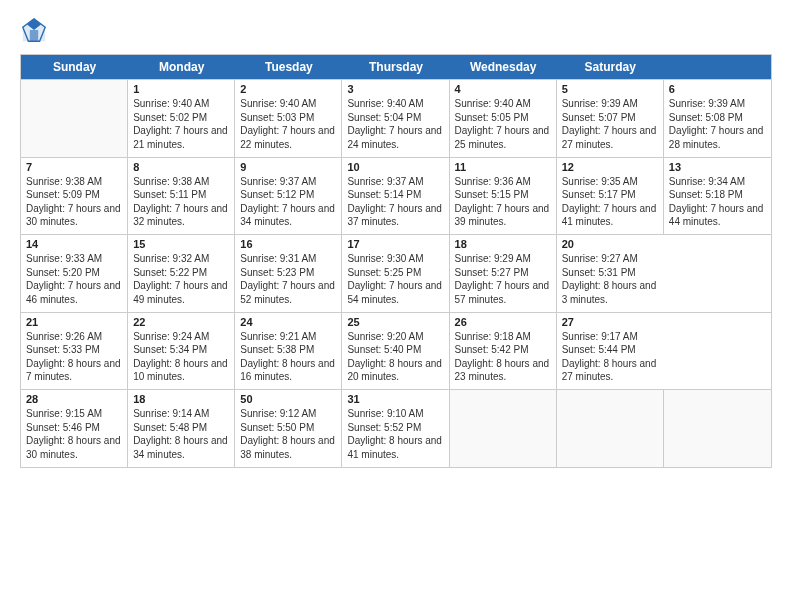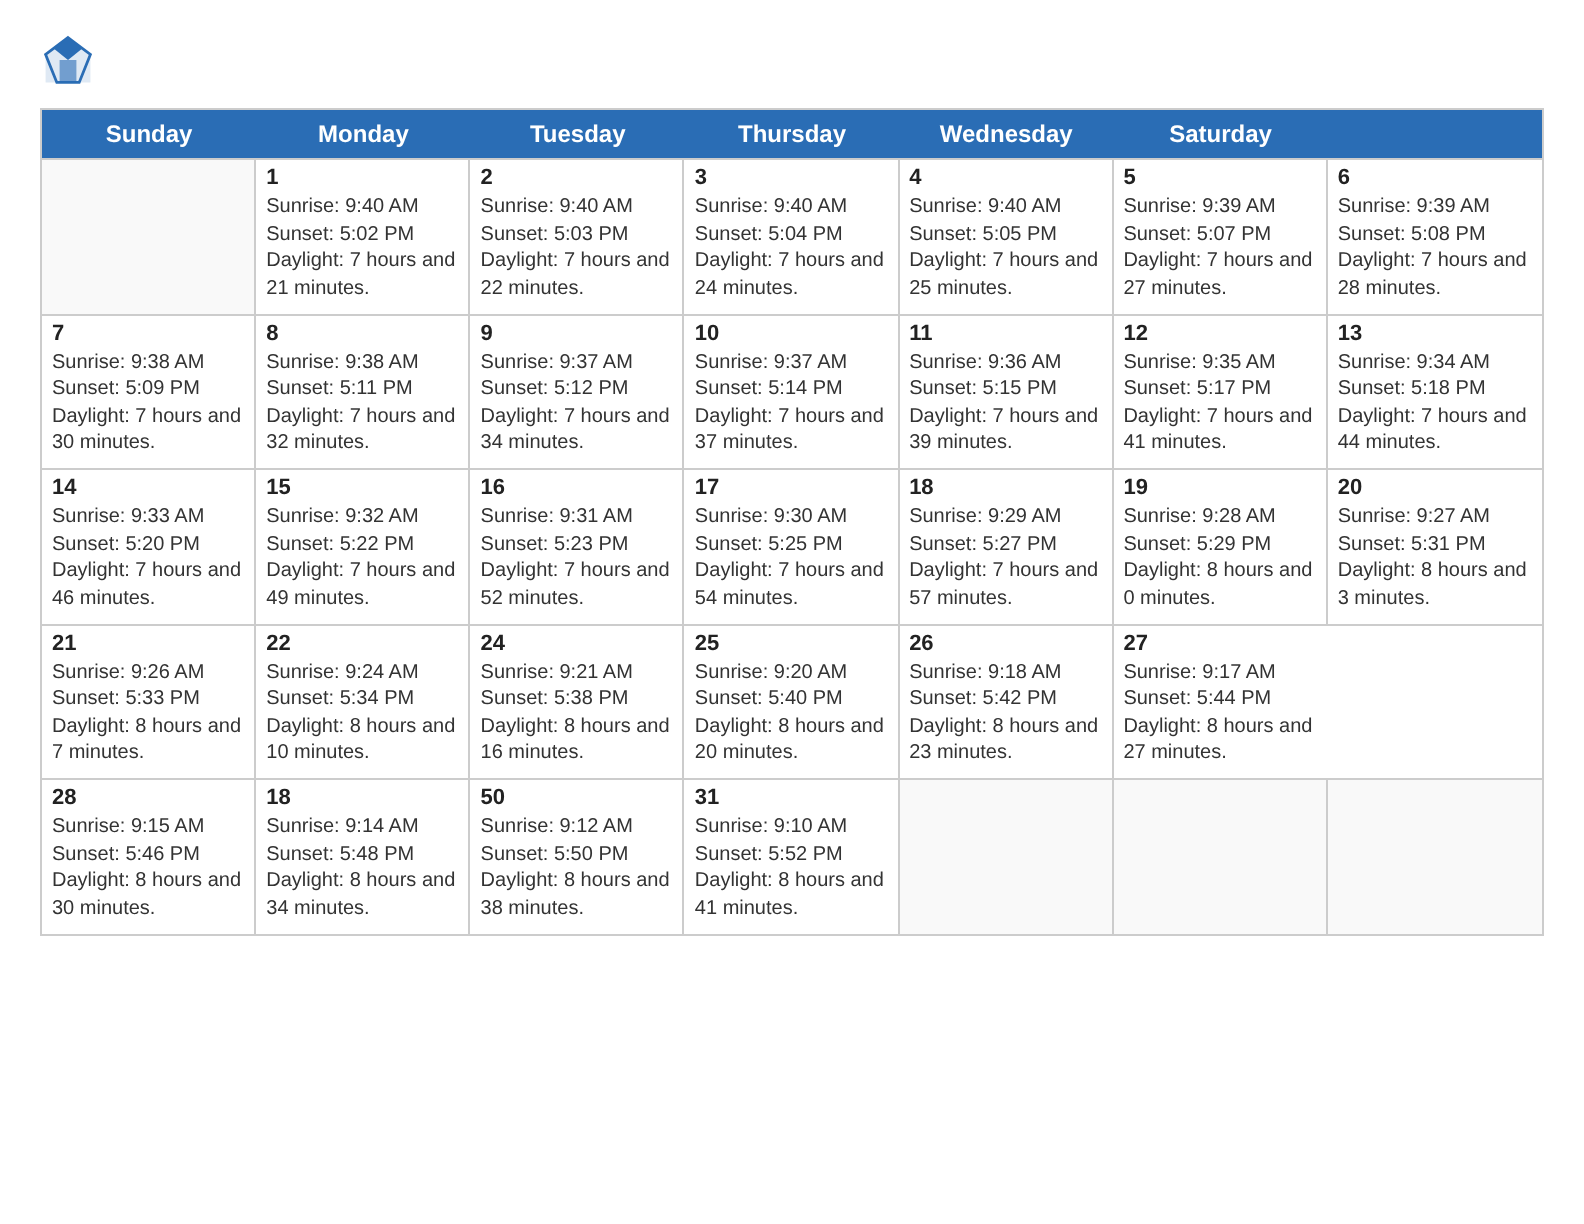--- a/index.html
+++ b/index.html
@@ -222,24 +222,20 @@
           </div>
           <div class="cal-cell">
             <div class="day-number">17</div>
             <div class="cell-info">Sunrise: 9:30 AM<br>Sunset: 5:25 PM<br>Daylight: 7 hours and 54 minutes.</div>
           </div>
           <div class="cal-cell">
             <div class="day-number">18</div>
             <div class="cell-info">Sunrise: 9:29 AM<br>Sunset: 5:27 PM<br>Daylight: 7 hours and 57 minutes.</div>
           </div>
           <div class="cal-cell">
-            <div class="day-number">19</div>
-            <div class="cell-info">Sunrise: 9:28 AM<br>Sunset: 5:29 PM<br>Daylight: 8 hours and 0 minutes.</div>
-          </div>
-          <div class="cal-cell">
             <div class="day-number">20</div>
             <div class="cell-info">Sunrise: 9:27 AM<br>Sunset: 5:31 PM<br>Daylight: 8 hours and 3 minutes.</div>
           </div>
         </div>
         <div class="cal-row">
           <div class="cal-cell">
             <div class="day-number">21</div>
             <div class="cell-info">Sunrise: 9:26 AM<br>Sunset: 5:33 PM<br>Daylight: 8 hours and 7 minutes.</div>
           </div>
           <div class="cal-cell">

